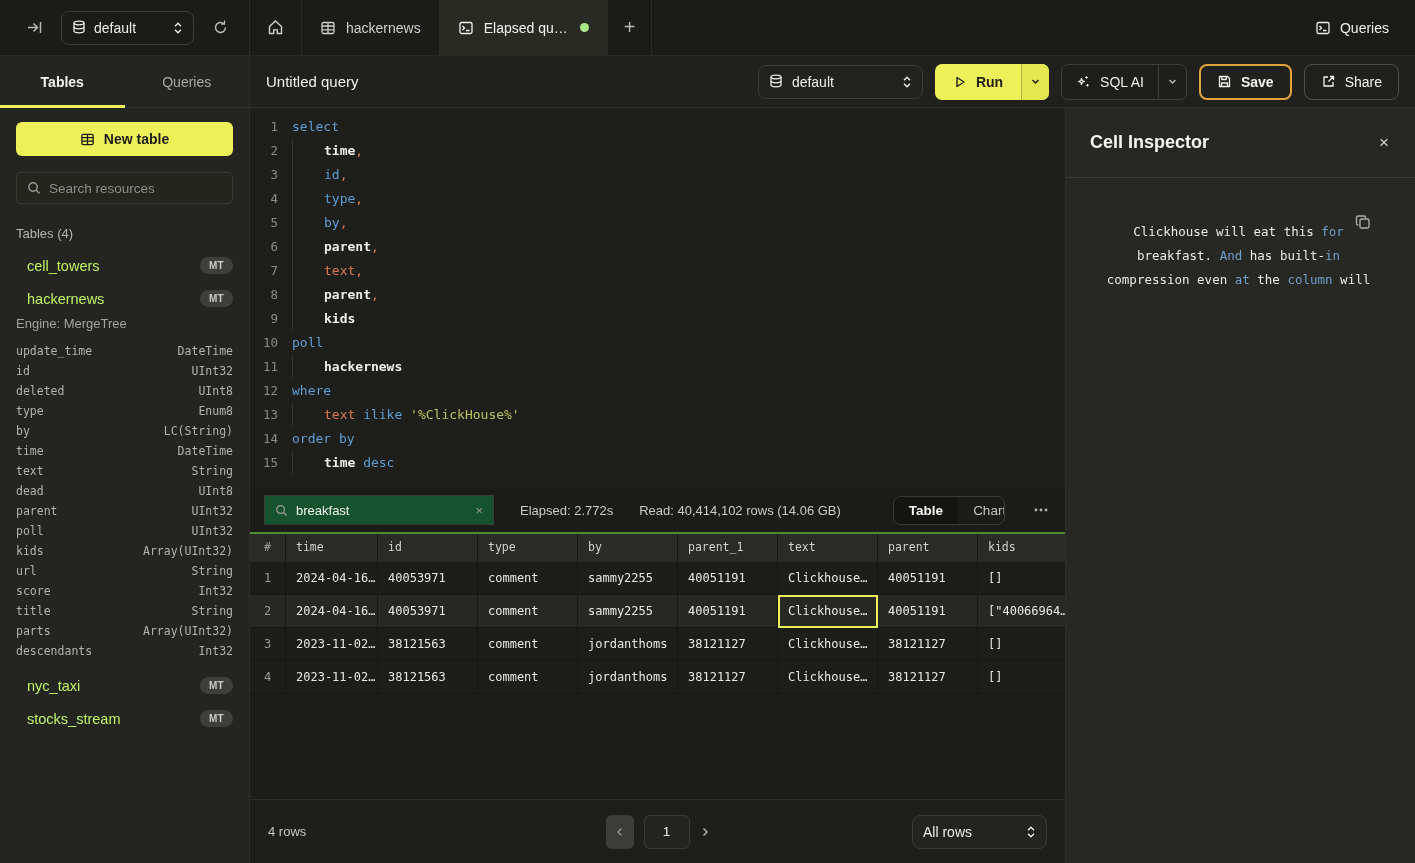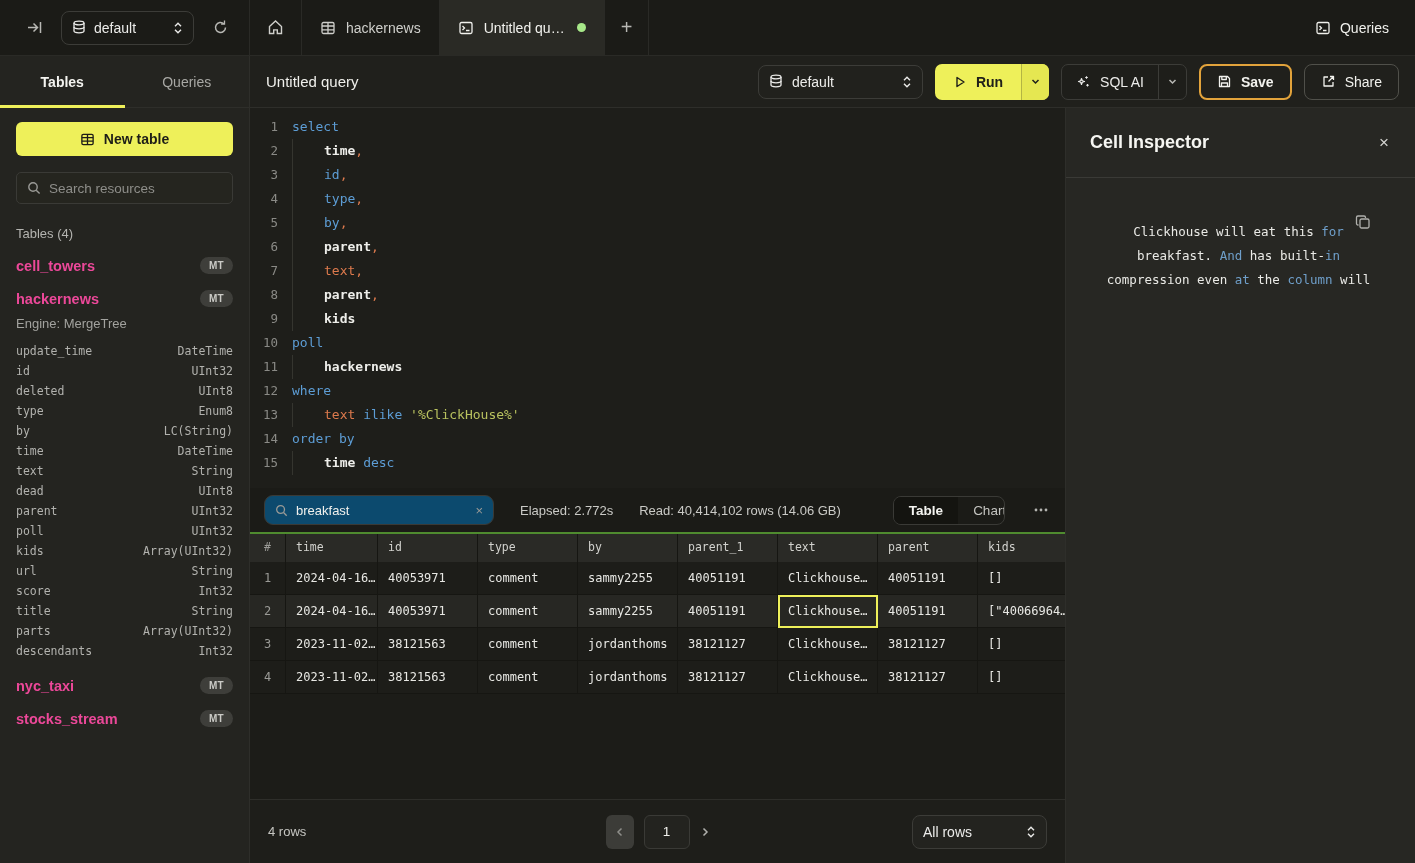--- a/index.html
+++ b/index.html
@@ -35,21 +35,21 @@
   .sb-tab { flex:1; display:flex; align-items:center; justify-content:center; font-size:14px; color:#a8a8a4; cursor:pointer; position:relative; }
   .sb-tab.active { color:#f4f4f0; font-weight:700; }
   .sb-tab.active::after { content:""; position:absolute; left:0; right:0; bottom:-1px; height:3px; background:#eef05a; }
   .sb-body { padding:14px 16px; overflow:hidden; }
   .new-table-btn { width:100%; height:34px; background:#eef05a; color:#1d1d17; border:none; border-radius:6px; font-size:14px; font-weight:600; display:flex; align-items:center; justify-content:center; gap:9px; cursor:pointer; font-family:inherit; }
   .search-box { margin-top:16px; height:32px; border:1px solid #3a3a36; border-radius:5px; background:#25251f; display:flex; align-items:center; gap:8px; padding:0 10px; }
   .search-box input { flex:1; background:transparent; border:none; outline:none; color:#e8e8e4; font-size:13.5px; font-family:inherit; }
   .search-box input::placeholder { color:#8e8e8a; }
   .sb-section { margin-top:22px; font-size:13px; color:#b4b4b0; }
   .tbl-item { display:flex; align-items:center; justify-content:space-between; margin-top:16px; cursor:pointer; }
-  .tbl-name { font-size:14.5px; color:#ec4899; font-weight:700; }
+  .tbl-name { font-size:14.5px; color:#bef264; font-weight:400;margin-left:11px; }
   .mt-badge { background:#3e3e3a; color:#cacac6; font-size:10px; font-weight:700; border-radius:10px; padding:3px 9px; letter-spacing:.3px; }
   .tbl-engine { margin-top:9px; font-size:13px; color:#a2a29e; }
   .tbl-fields { margin-top:10px; }
   .fld-row { display:flex; justify-content:space-between; height:20px; align-items:center; font-family:"DejaVu Sans Mono", monospace; font-size:11.5px; color:#b2b2ae; }
 
   
   .rightcol { flex:1; display:flex; flex-direction:column; min-width:0; }
   .header-row { height:52px; flex:0 0 52px; background:#20201c; border-bottom:1px solid #2e2e2a; display:flex; align-items:center; padding:0 16px; }
   .q-title { font-size:15px; color:#f0f0ec; }
   .hr-spacer { flex:1; }
@@ -75,21 +75,21 @@
   .ln { width:42px; flex:0 0 42px; text-align:right; color:#8a8a86; padding-right:14px; font-size:12.5px; }
   .ind { display:inline-block; width:32px; border-left:1px solid #35352f; }
   .tok.kw { color:#5d9dd5; }
   .tok.id { color:#eeeeea; font-weight:700; }
   .tok.or { color:#dd7a4d; }
   .tok.str { color:#b9c25f; }
   .tok.pl { color:#d8d8d4; }
 
   
   .res-toolbar { height:44px; flex:0 0 44px; display:flex; align-items:center; padding:0 14px; gap:26px; background:#1b1b17; }
-  .res-search { width:230px; height:30px; border:1px solid #3a3a36; border-radius:9px; background:#0c4a6e; display:flex; align-items:center; gap:8px; padding:0 10px; }
+  .res-search { width:230px; height:30px; border:1px solid #3a3a36; border-radius:0; background:#14532d; display:flex; align-items:center; gap:8px; padding:0 10px; }
   .res-search input { flex:1; min-width:0; background:transparent; border:none; outline:none; color:#f0f0ec; font-size:13px; font-family:inherit; }
   .res-clear { color:#9a9a96; font-size:13px; cursor:pointer; }
   .res-stat { font-size:13px; color:#cacac6; white-space:nowrap; }
   .res-spacer { flex:1; }
   .view-toggle { display:flex; border:1px solid #3a3a36; border-radius:8px; overflow:hidden; }
   .vt-seg { padding:6px 15px; font-size:13.5px; color:#c4c4c0; cursor:pointer; }
   .vt-seg.active { background:#141410; color:#f4f4f0; font-weight:600; }
   .res-dots { color:#b4b4b0; cursor:pointer; padding:0 2px; }
 
   
@@ -180,21 +180,21 @@
         </span>
       <span>hackernews</span>
     </div>
     <div class="tab active">
       <span>
           <svg width="16" height="16" viewBox="0 0 16 16" fill="none" stroke="currentColor" stroke-width="1.3">
             <rect x="2" y="2.5" width="12" height="11" rx="1.5"></rect>
             <path d="M4.5 6l2 2-2 2M8 10.5h3.5"></path>
           </svg>
         </span>
-      <span>Untitled qu…</span>
+      <span>Elapsed qu…</span>
       <span class="dot"></span>
     </div>
     <div class="tab-plus">
       <span>+</span>
     </div>
     <div class="tb-spacer"></div>
     <div class="tb-queries">
       <span>
           <svg width="16" height="16" viewBox="0 0 16 16" fill="none" stroke="currentColor" stroke-width="1.3">
             <rect x="2" y="2.5" width="12" height="11" rx="1.5"></rect>

